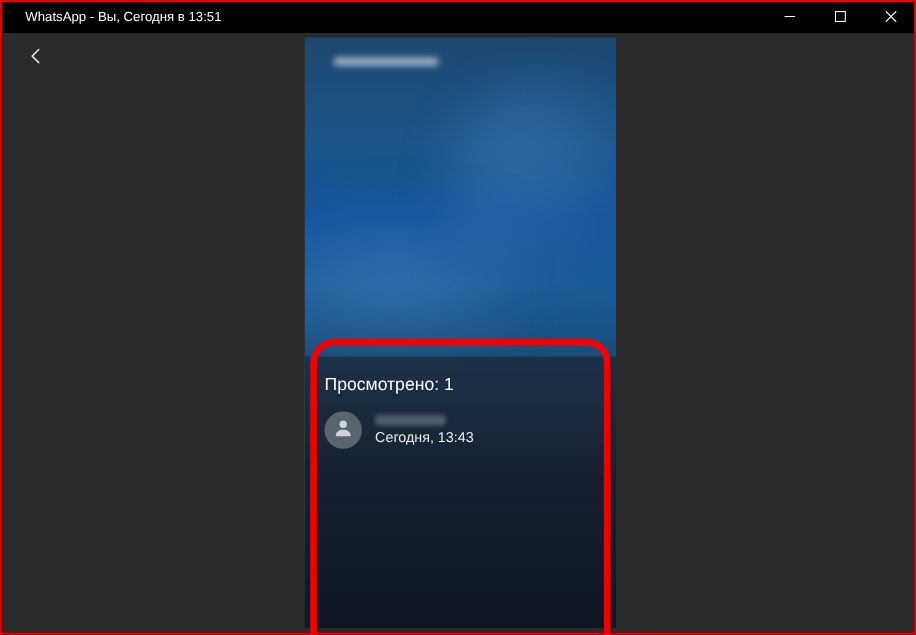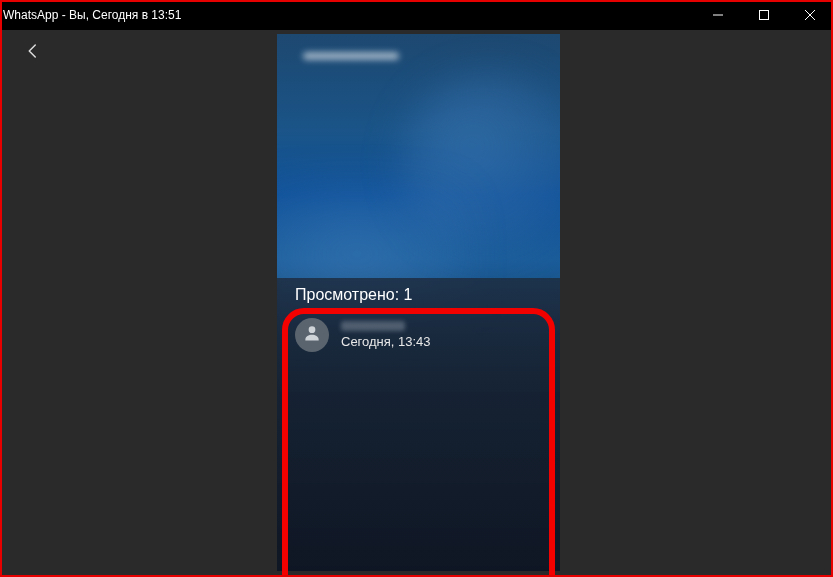--- a/index.html
+++ b/index.html
@@ -18,21 +18,21 @@
       pointer-events: none;
       z-index: 100;
     }
     .titlebar {
       height: 30px;
       background: #000;
       display: flex;
       align-items: center;
       color: #fff;
       font-size: 12px;
-      padding-left: 3px;
+      padding-left: 23px;
     }
     .titlebar-title { flex: 1; }
     .win-controls { display: flex; height: 100%; }
     .win-btn {
       width: 46px;
       height: 30px;
       display: flex;
       align-items: center;
       justify-content: center;
       color: #fff;
@@ -93,24 +93,24 @@
       border: 6px solid #f30000;
       border-radius: 22px;
       z-index: 50;
       pointer-events: none;
     }
     .viewed-panel {
       position: absolute;
       left: 0;
       right: 0;
       bottom: 0;
-      height: 293px;
+      height: 247px;
       background: linear-gradient(180deg, rgba(30,45,65,0.85) 0%, rgba(20,30,45,0.92) 40%, rgba(15,22,35,0.95) 100%);
       backdrop-filter: blur(2px);
-      padding: 8px 18px 0 18px;
+      padding: 18px 18px 0 18px;
       color: #fff;
     }
     .viewed-title {
       font-size: 16px;
       font-weight: 400;
       margin-bottom: 14px;
     }
     .viewer-row {
       display: flex;
       align-items: center;

